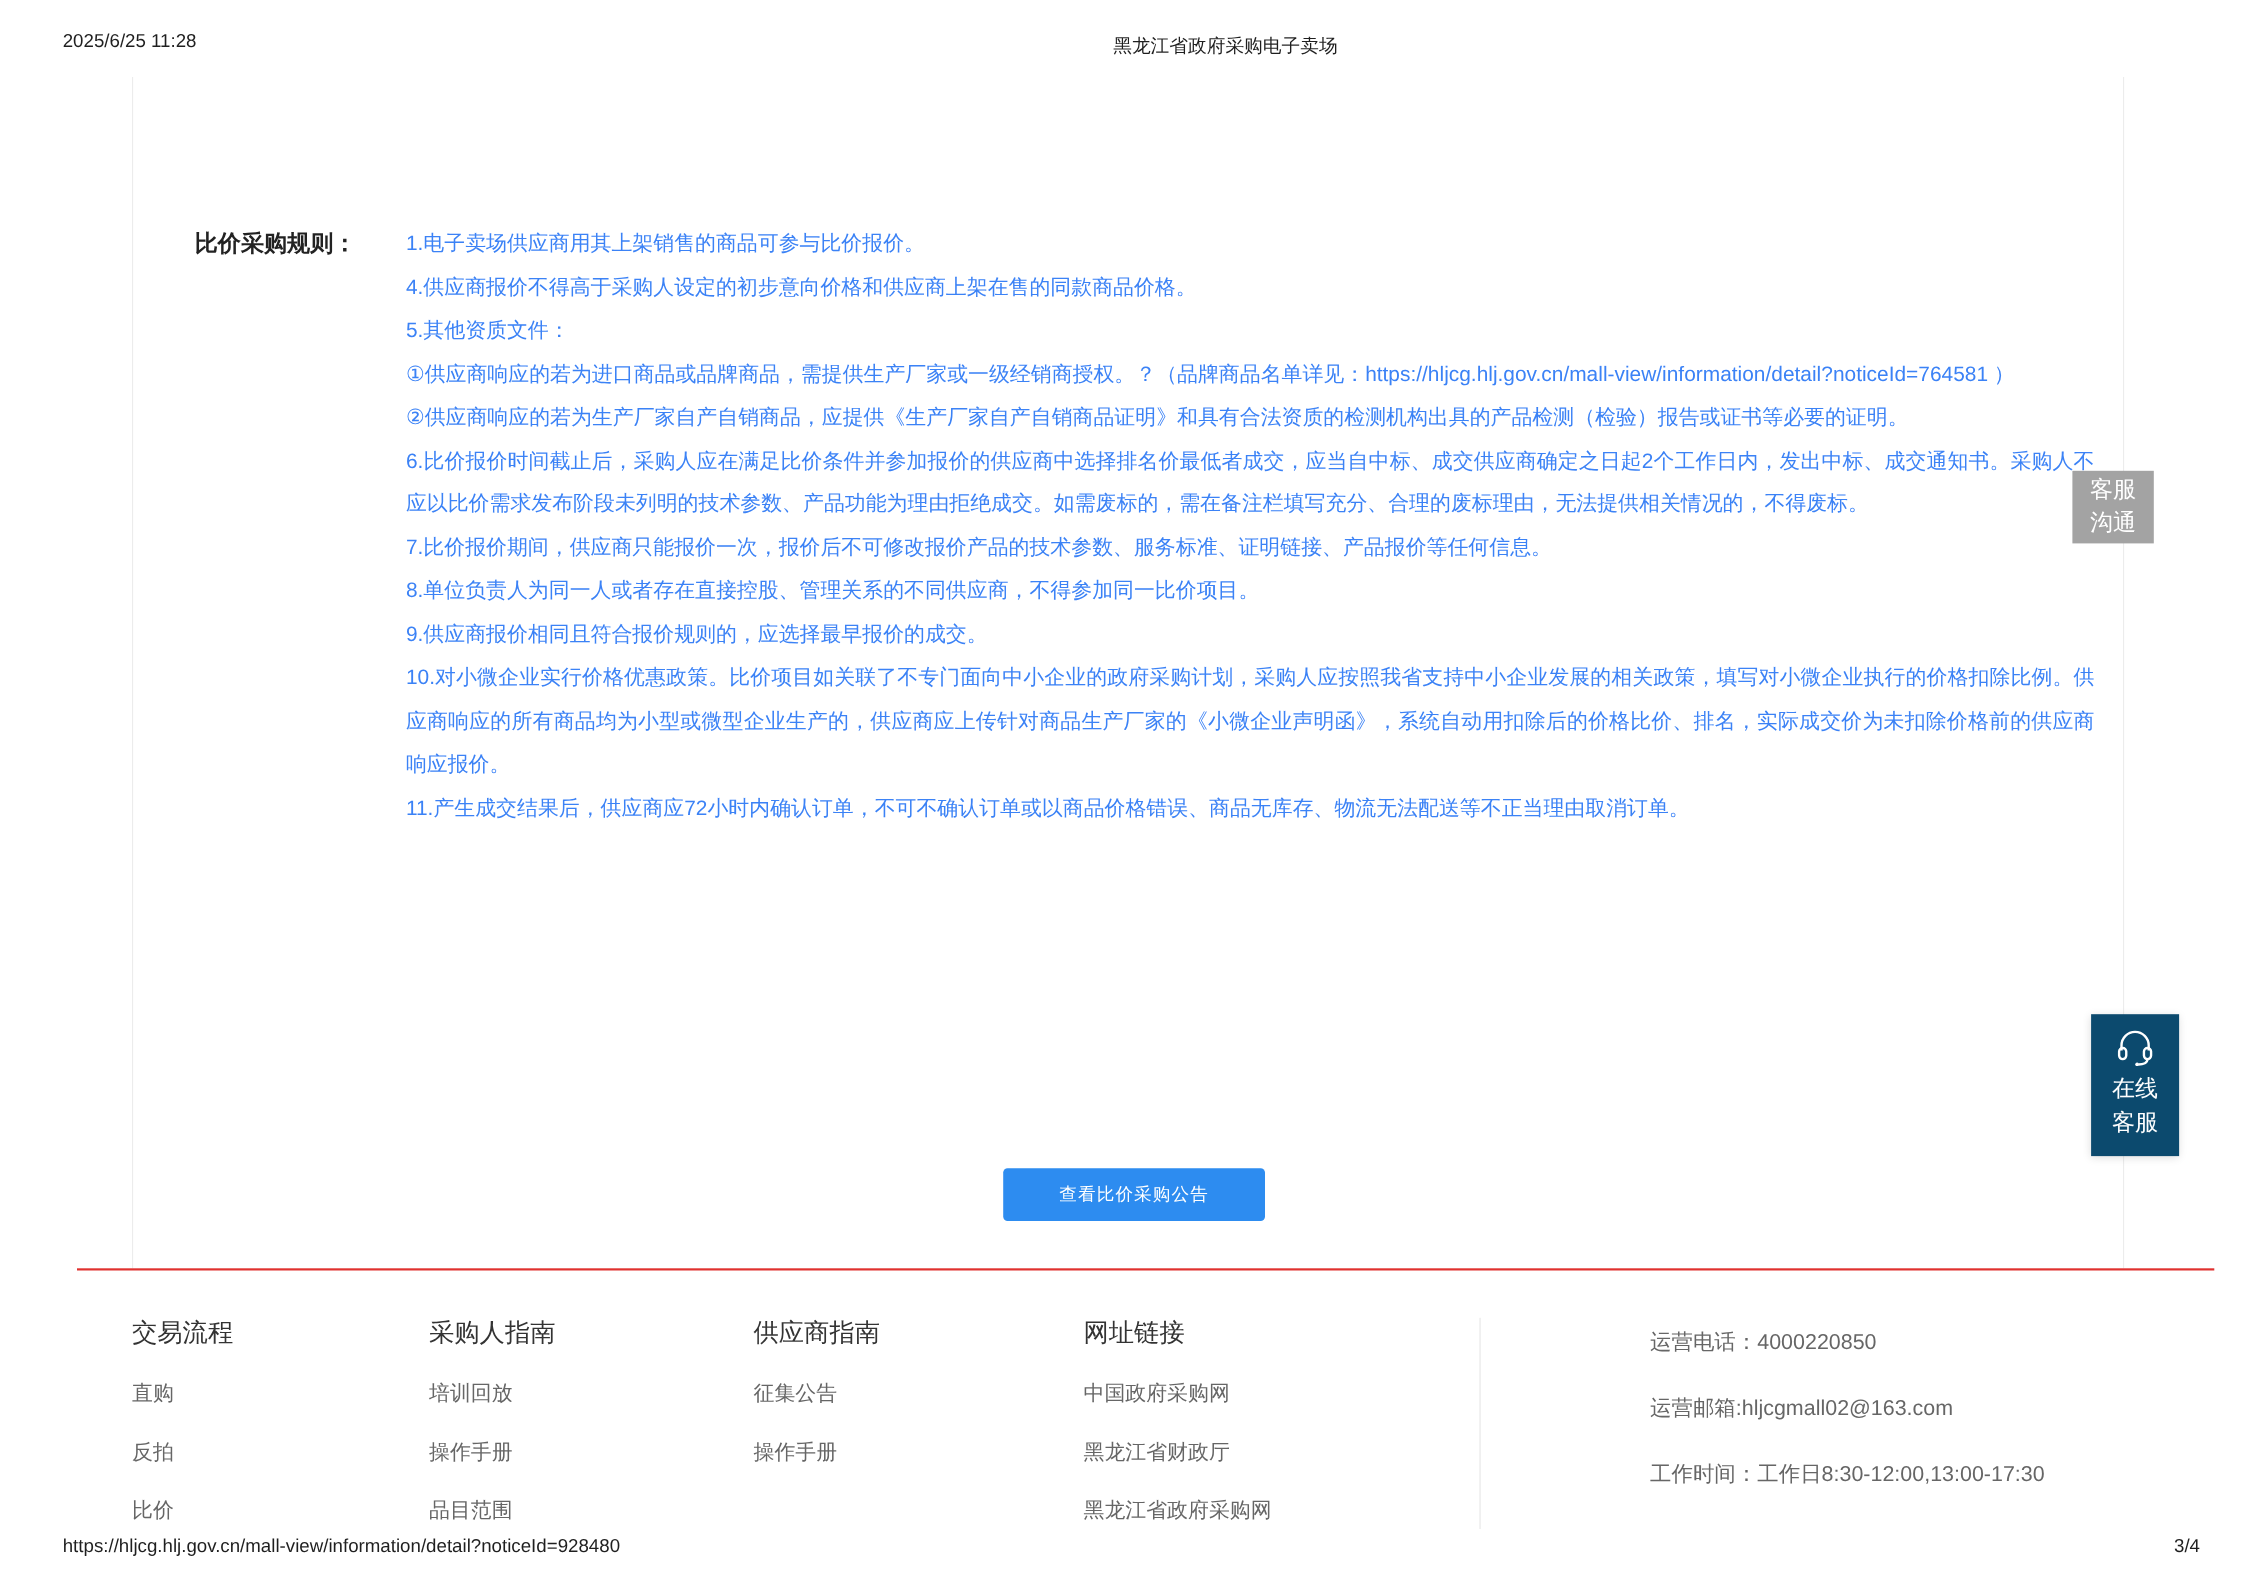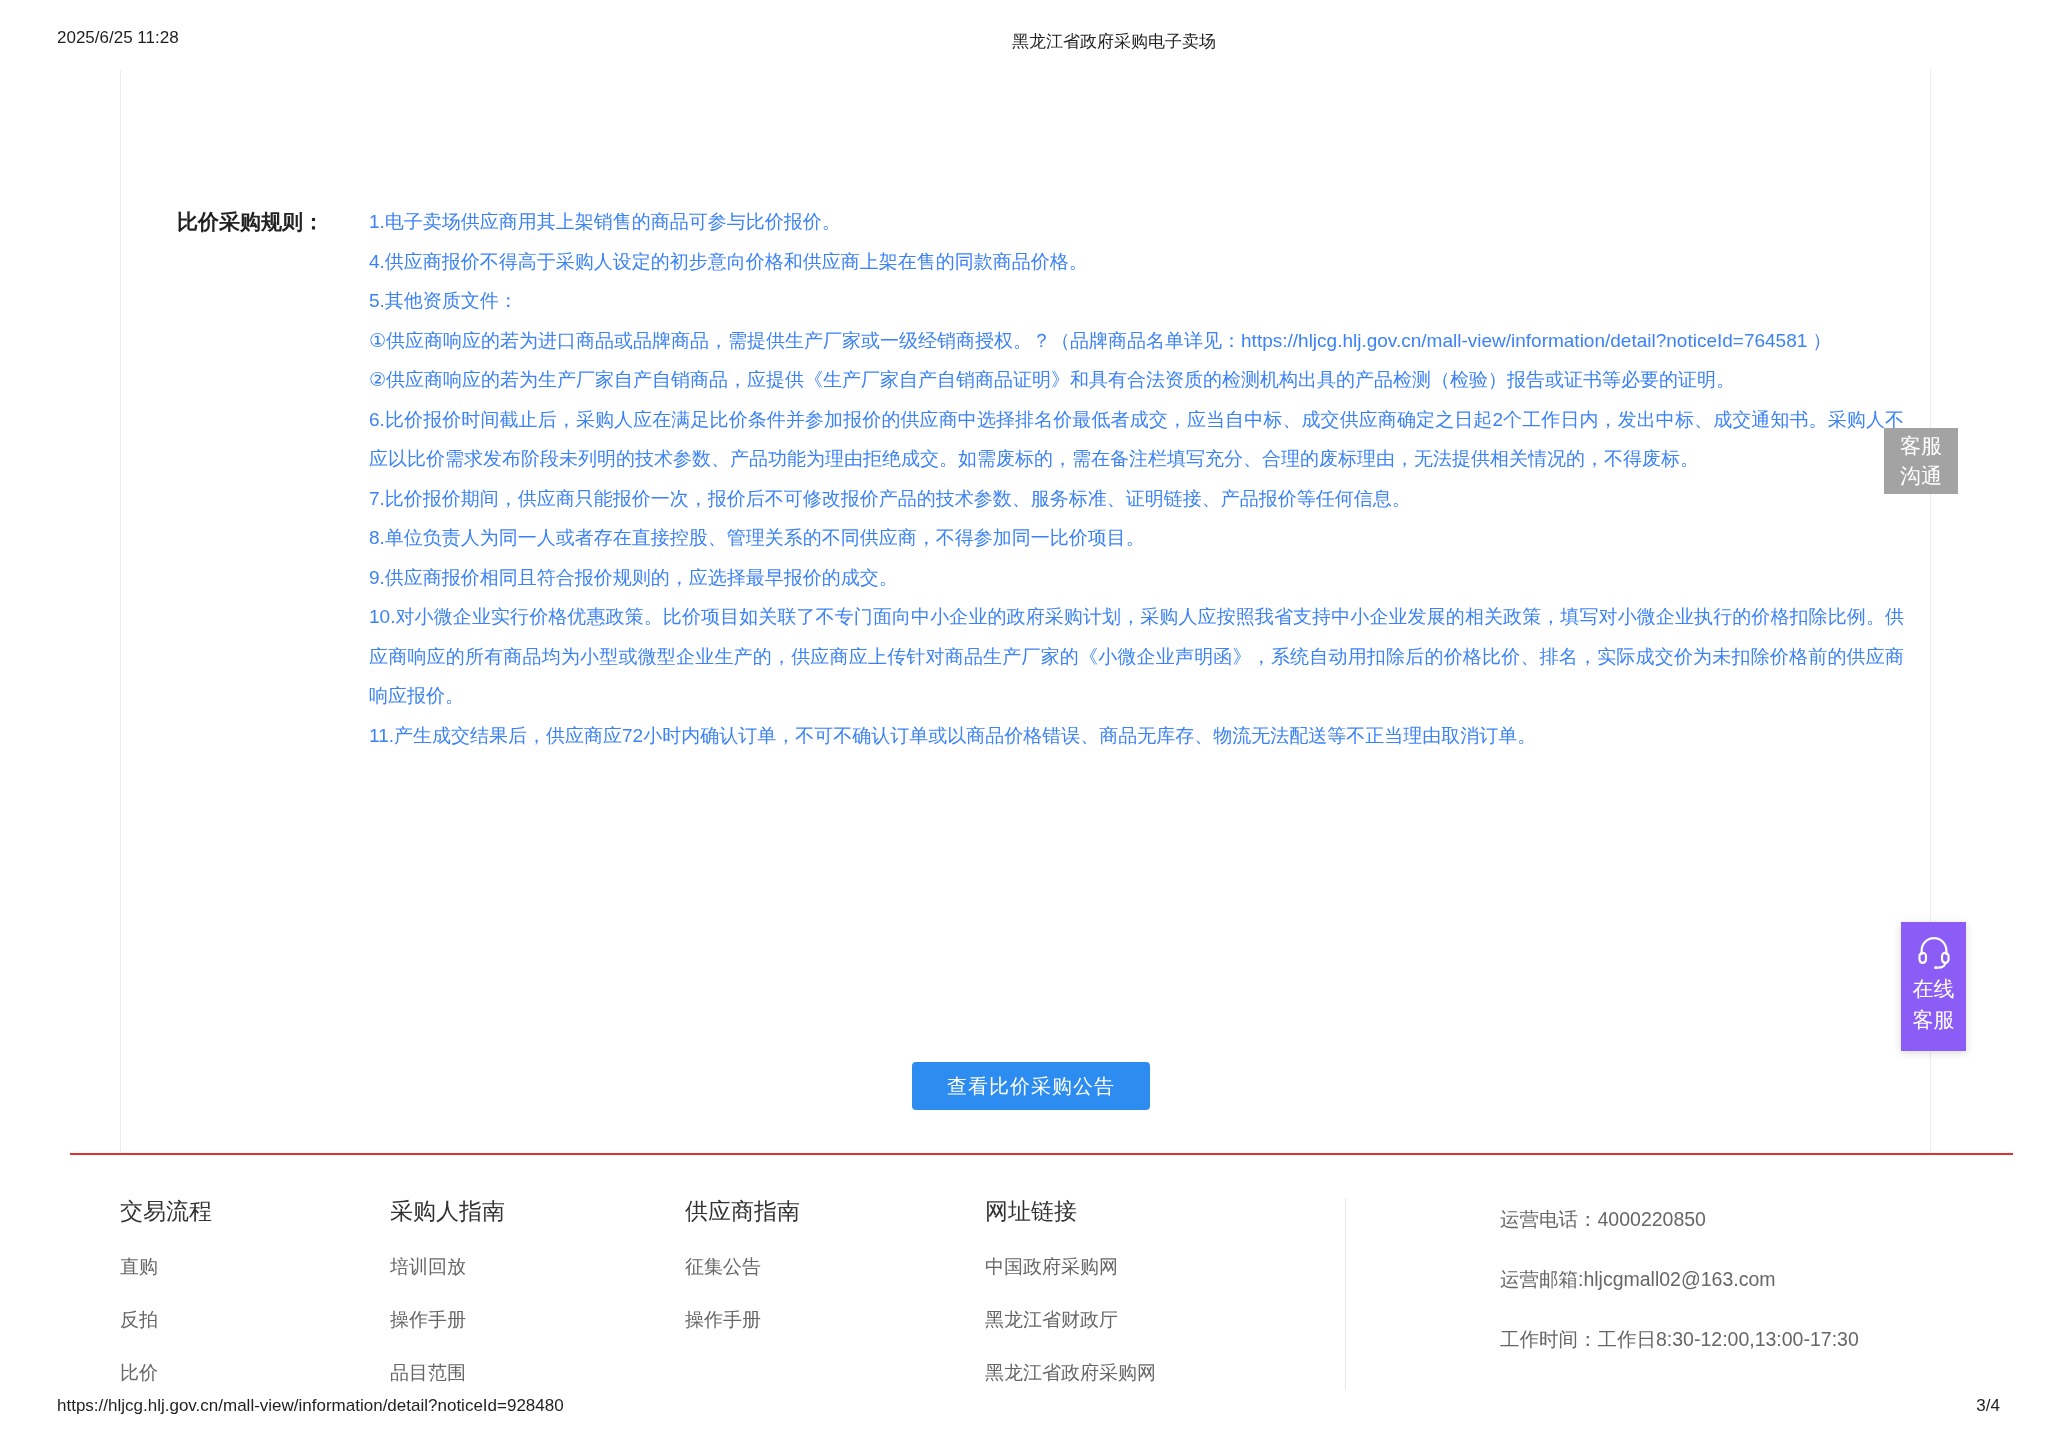--- a/index.html
+++ b/index.html
@@ -16,39 +16,39 @@
   
   .content-frame { position:absolute; top:70px; left:120px; width:1811px; height:1083px;
                    border-left:1px solid #ececec; border-right:1px solid #ececec; background:#fff; }
   .rules-row { display:flex; padding:132px 26px 0 56px; }
   .rules-label { width:192px; flex:0 0 192px; font-size:21px; font-weight:bold; color:#222;
                  line-height:39.5px; white-space:nowrap; }
   .rules-text { flex:1; max-width:1535px; }
   .rule { font-size:19px; color:#3b82f6; line-height:39.5px; text-align:justify; }
 
   .cta { position:absolute; top:1062px; left:912px; width:238px; height:48px; border:none;
-         background:#2d8cf0; color:#fff; font-size:20px; border-radius:4px; cursor:pointer;
+         background:#2d8cf0; color:#fff; font-size:16px; border-radius:4px; cursor:pointer;
          font-family:inherit; letter-spacing:1px; }
 
   .red-divider { position:absolute; top:1153px; left:70px; width:1943px; height:2px; background:#e0312f; }
 
   
   .footer-links { position:absolute; top:1196px; left:120px; display:flex; }
   .fcol { }
   .fcol.c1 { width:270px; } .fcol.c2 { width:295px; } .fcol.c3 { width:300px; } .fcol.c4 { width:360px; }
   .ftitle { font-size:23px; color:#333; font-weight:500; margin-bottom:24px; }
   .fitem { font-size:19px; color:#666; margin-top:27px; cursor:pointer; }
   .footer-divider-v { position:absolute; top:1198px; left:1345px; width:1px; height:192px; background:#e6e6e6; }
   .footer-contact { position:absolute; top:1206px; left:1500px; }
   .fc-line { font-size:19.5px; color:#666; margin-bottom:33px; }
 
   
   .chat-float { position:absolute; top:428px; left:1884px; width:74px; height:66px; background:#a3a3a3;
                 color:#fff; font-size:21px; line-height:30px; text-align:center; padding-top:3px; cursor:pointer; }
-  .service-float { position:absolute; top:922px; left:1901px; width:65px; height:129px; background:#8b5cf6;
+  .service-float { position:absolute; top:922px; left:1901px; width:80px; height:129px; background:#0c4a6e;
                    color:#fff; text-align:center; cursor:pointer; box-shadow:0 2px 8px rgba(0,0,0,0.15); }
   .service-float svg { margin-top:13px; display:inline-block; }
   .svc-line { font-size:21px; line-height:31px; }
 </style>
 </head>
 <body>
 
 <div class="page">
 
   <div class="print-date">2025/6/25 11:28</div>

